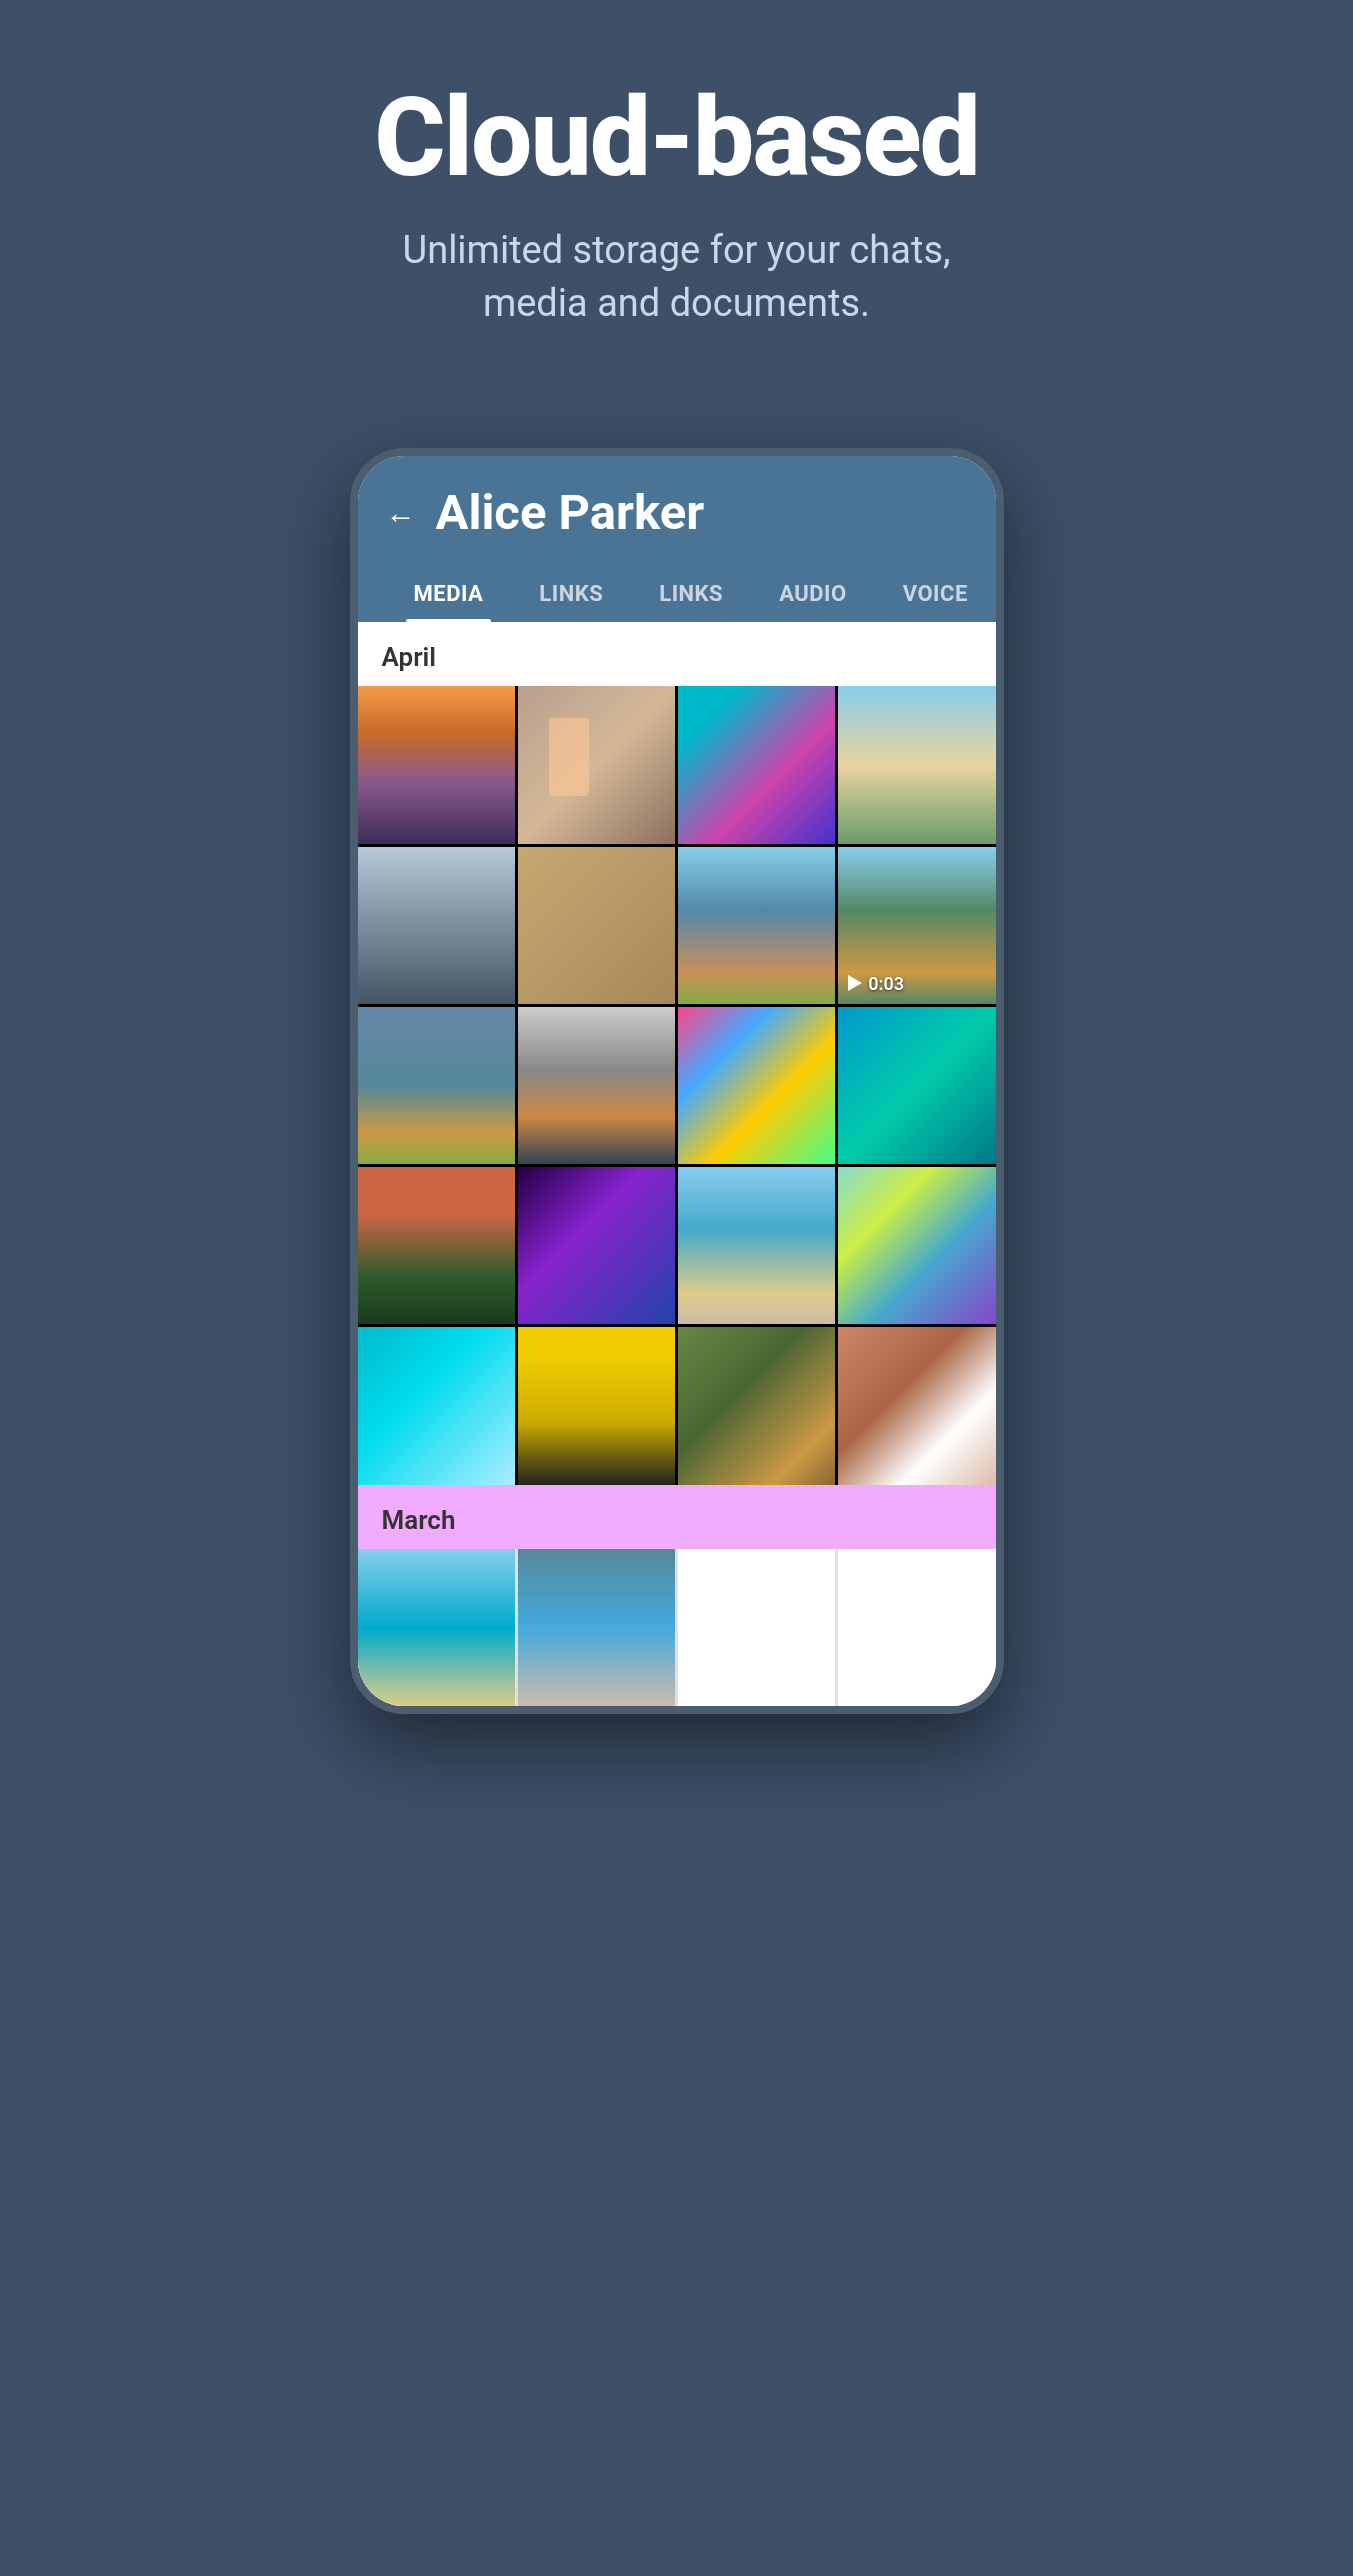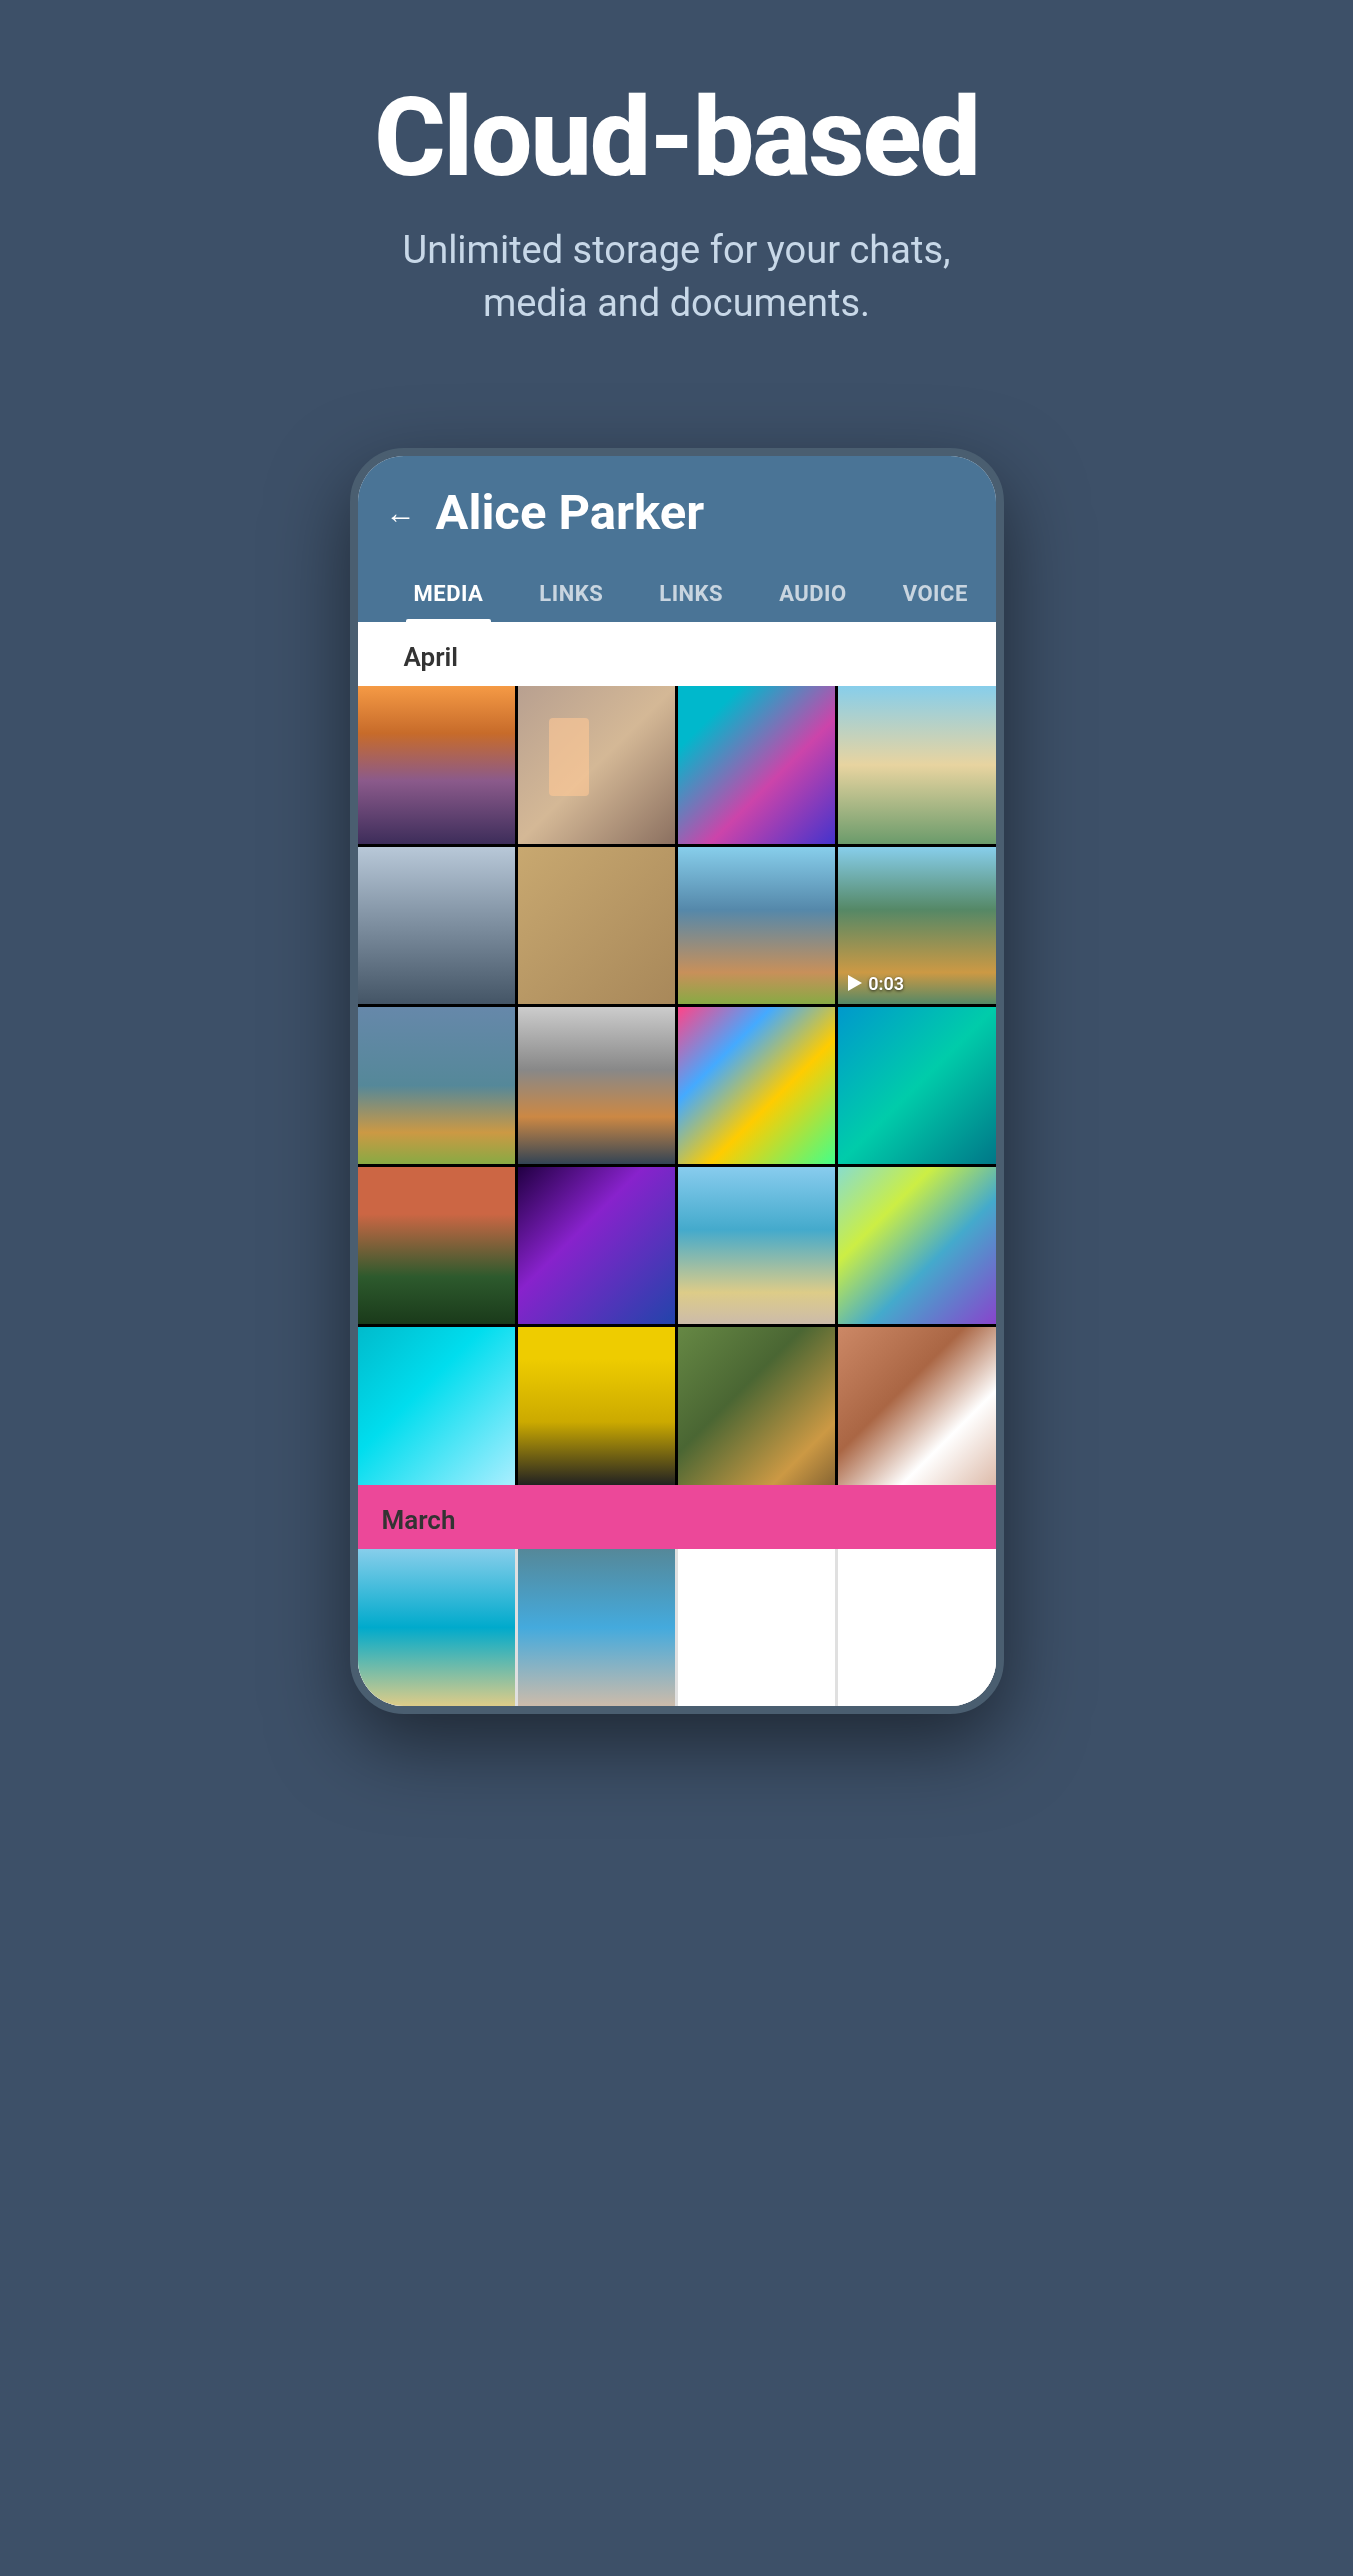--- a/index.html
+++ b/index.html
@@ -147,21 +147,20 @@
     .content-area {
       background: #ffffff;
     }
 
     
     .month-label {
       padding: 20px 24px 14px;
       font-size: 26px;
       font-weight: 600;
       color: #333333;
-      margin-left: 22px;
     }
 
     
     .media-grid {
       display: grid;
       grid-template-columns: repeat(4, 1fr);
       gap: 3px;
       background: #000000;
     }
 
@@ -236,21 +235,21 @@
       border-bottom: 8px solid transparent;
       border-left: 14px solid white;
     }
 
     
     .bottom-month {
       padding: 20px 24px 14px;
       font-size: 26px;
       font-weight: 600;
       color: #333333;
-      background: #ec4899;
+      background: #f0abfc;
     }
 
     .partial-row {
       display: grid;
       grid-template-columns: repeat(4, 1fr);
       gap: 3px;
       background: #e0e0e0;
     }
 
     .partial-cell-spacer {

